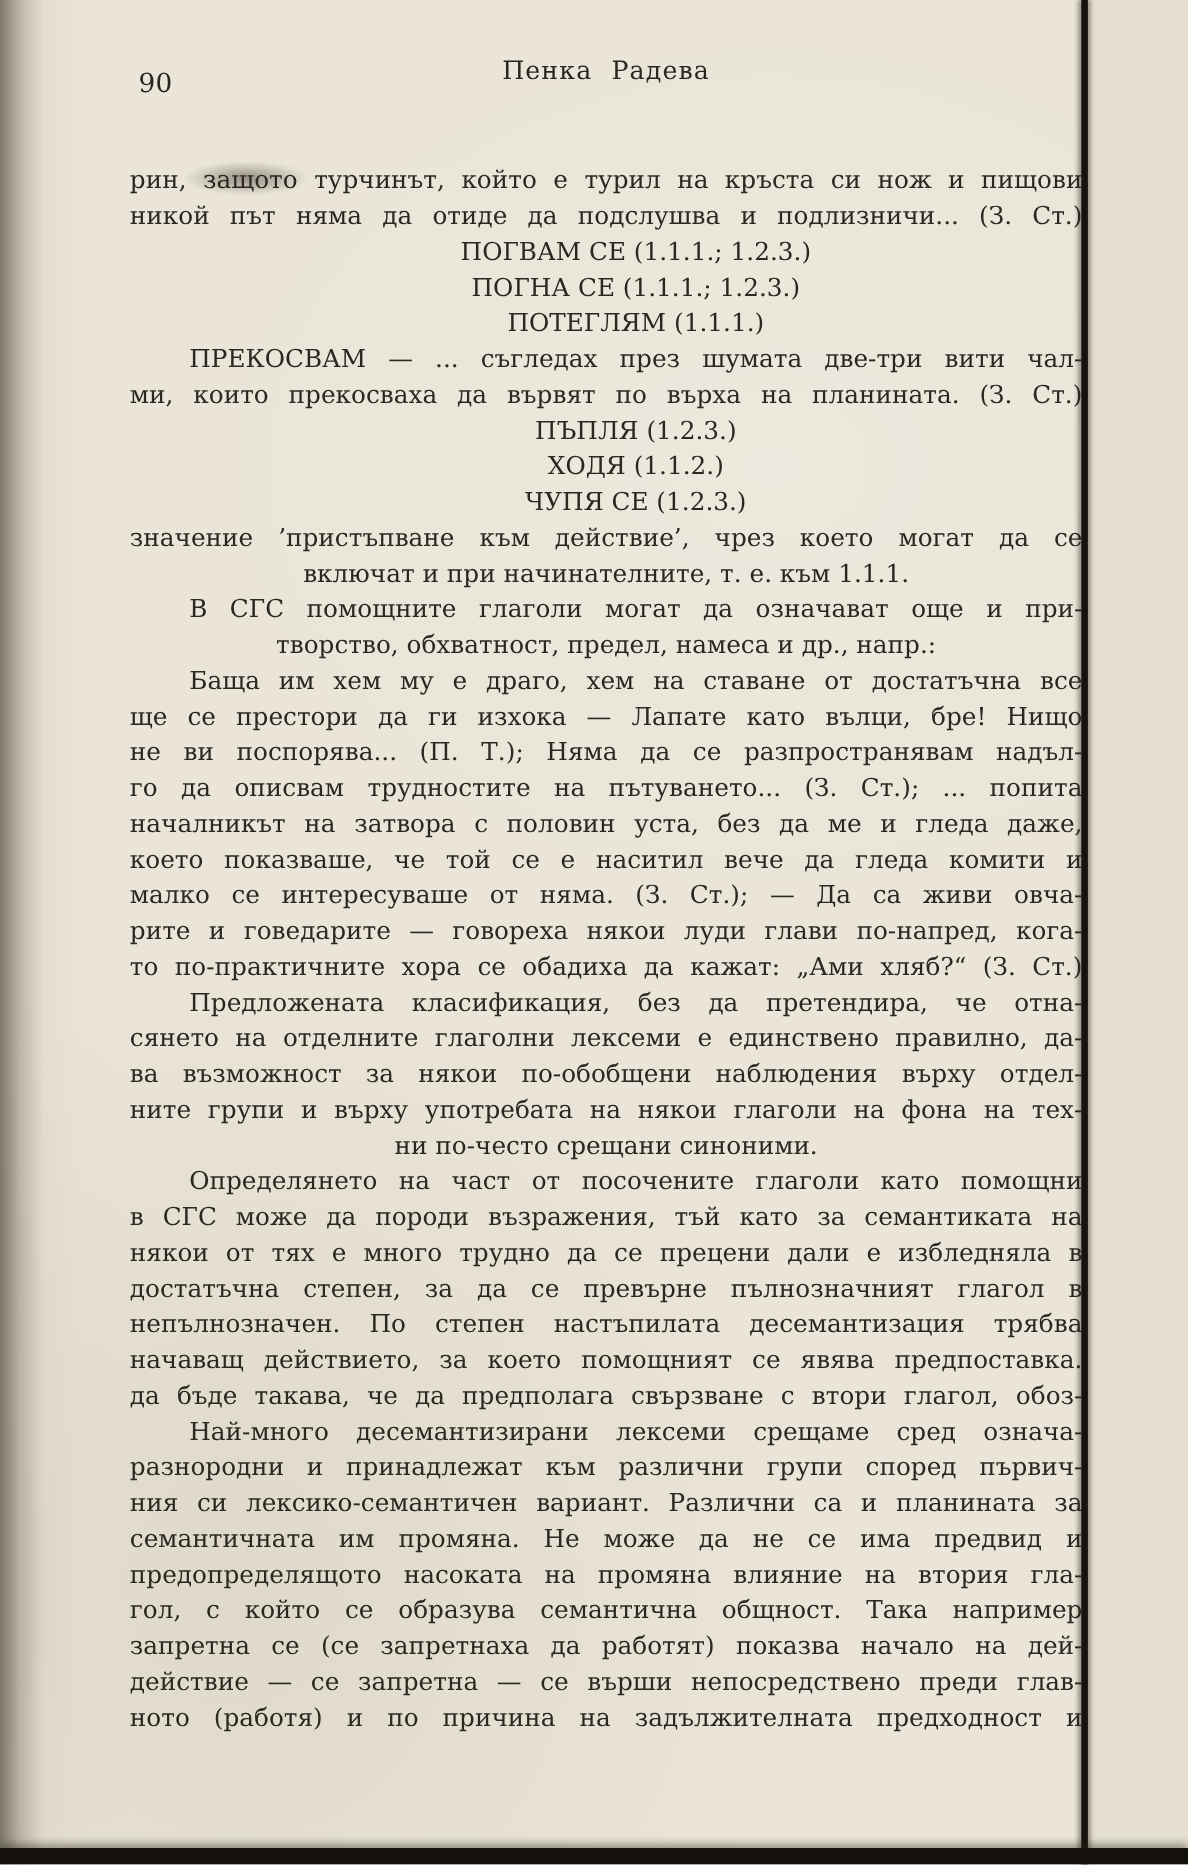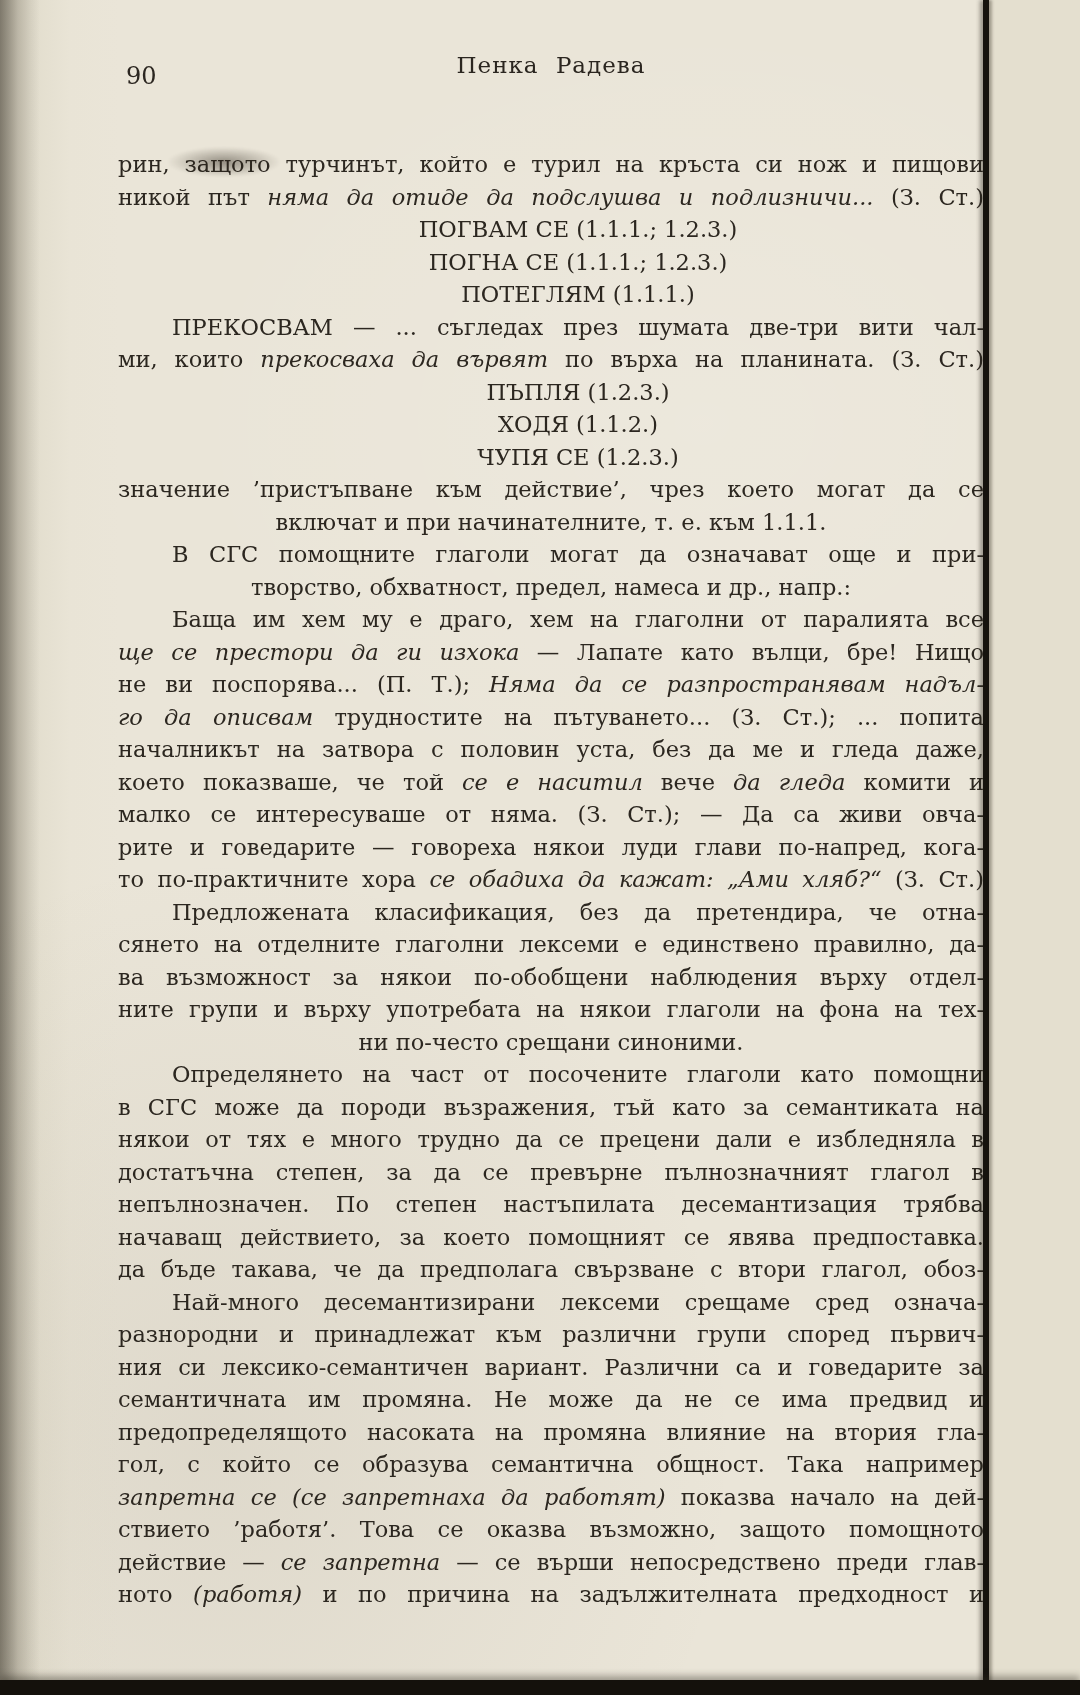--- a/index.html
+++ b/index.html
@@ -56,21 +56,21 @@
     position:absolute;left:118px;top:148px;width:866px;
     color:#2c2720;
   }
   .line{
     font-size:22.5px;line-height:32.5px;height:32.5px;
     white-space:normal;
     text-align:center;
   }
   .just{text-align:justify;text-align-last:justify;}
   .indent{text-indent:54px;}
-  .it{font-style:italic;}
+  .it{}
 </style>
 </head>
 <body>
 
 <div class="page">
   <div class="page-number">90</div>
   <div class="running-title">Пенка Радева</div>
   <div class="corner-fragment">14</div>
 
   <div class="text-block">
@@ -81,21 +81,21 @@
       <div class="line indent"><span>ПОТЕГЛЯМ (1.1.1.)</span></div>
       <div class="line indent just"><span>ПРЕКОСВАМ — ... съгледах през шумата две-три вити чал-</span></div>
       <div class="line just"><span>ми, които </span><span class="it">прекосваха да вървят</span><span> по върха на планината. (З. Ст.)</span></div>
       <div class="line indent"><span>ПЪПЛЯ (1.2.3.)</span></div>
       <div class="line indent"><span>ХОДЯ (1.1.2.)</span></div>
       <div class="line indent"><span>ЧУПЯ СЕ (1.2.3.)</span></div>
       <div class="line just"><span>значение ’пристъпване към действие’, чрез което могат да се</span></div>
       <div class="line"><span>включат и при начинателните, т. е. към 1.1.1.</span></div>
       <div class="line indent just"><span>В СГС помощните глаголи могат да означават още и при-</span></div>
       <div class="line"><span>творство, обхватност, предел, намеса и др., напр.:</span></div>
-      <div class="line indent just"><span>Баща им хем му е драго, хем на глаголни от паралията все</span></div>
+      <div class="line indent just"><span>Баща им хем му е драго, хем на ставане от достатъчна все</span></div>
       <div class="line just"><span class="it">ще се престори да ги изхока</span><span> — Лапате като вълци, бре! Нищо</span></div>
       <div class="line just"><span>не ви поспорява... (П. Т.); </span><span class="it">Няма да се разпространявам надъл-</span></div>
       <div class="line just"><span class="it">го да описвам</span><span> трудностите на пътуването... (З. Ст.); ... попита</span></div>
       <div class="line just"><span>началникът на затвора с половин уста, без да ме и гледа даже,</span></div>
       <div class="line just"><span>което показваше, че той </span><span class="it">се е наситил</span><span> вече </span><span class="it">да гледа</span><span> комити и</span></div>
       <div class="line just"><span>малко се интересуваше от няма. (З. Ст.); — Да са живи овча-</span></div>
       <div class="line just"><span>рите и говедарите — говореха някои луди глави по-напред, кога-</span></div>
       <div class="line just"><span>то по-практичните хора </span><span class="it">се обадиха да кажат: „Ами хляб?“</span><span> (З. Ст.)</span></div>
       <div class="line indent just"><span>Предложената класификация, без да претендира, че отна-</span></div>
       <div class="line just"><span>сянето на отделните глаголни лексеми е единствено правилно, да-</span></div>
@@ -104,26 +104,25 @@
       <div class="line"><span>ни по-често срещани синоними.</span></div>
       <div class="line indent just"><span>Определянето на част от посочените глаголи като помощни</span></div>
       <div class="line just"><span>в СГС може да породи възражения, тъй като за семантиката на</span></div>
       <div class="line just"><span>някои от тях е много трудно да се прецени дали е избледняла в</span></div>
       <div class="line just"><span>достатъчна степен, за да се превърне пълнозначният глагол в</span></div>
       <div class="line just"><span>непълнозначен. По степен настъпилата десемантизация трябва</span></div>
       <div class="line just"><span>начаващ действието, за което помощният се явява предпоставка.</span></div>
       <div class="line just"><span>да бъде такава, че да предполага свързване с втори глагол, обоз-</span></div>
       <div class="line indent just"><span>Най-много десемантизирани лексеми срещаме сред означа-</span></div>
       <div class="line just"><span>разнородни и принадлежат към различни групи според първич-</span></div>
-      <div class="line just"><span>ния си лексико-семантичен вариант. Различни са и говедарите за</span></div>
+      <div class="line just"><span>ния си лексико-семантичен вариант. Различни са и планината за</span></div>
       <div class="line just"><span>семантичната им промяна. Не може да не се има предвид и</span></div>
       <div class="line just"><span>предопределящото насоката на промяна влияние на втория гла-</span></div>
       <div class="line just"><span>гол, с който се образува семантична общност. Така например</span></div>
       <div class="line just"><span class="it">запретна се (се запретнаха да работят)</span><span> показва начало на дей-</span></div>
-      <div class="line just"><span>ствието ’работя’. Това се оказва възможно, защото помощното</span></div>
       <div class="line just"><span>действие — </span><span class="it">се запретна</span><span> — се върши непосредствено преди глав-</span></div>
       <div class="line just"><span>ното </span><span class="it">(работя)</span><span> и по причина на задължителната предходност и</span></div>
     </div>
 
   <div class="ink-smudge"></div>
   <div class="left-shadow"></div>
   <div class="next-page-strip"></div>
   <div class="gutter-line"></div>
   <div class="bottom-bar"></div>
 </div>

